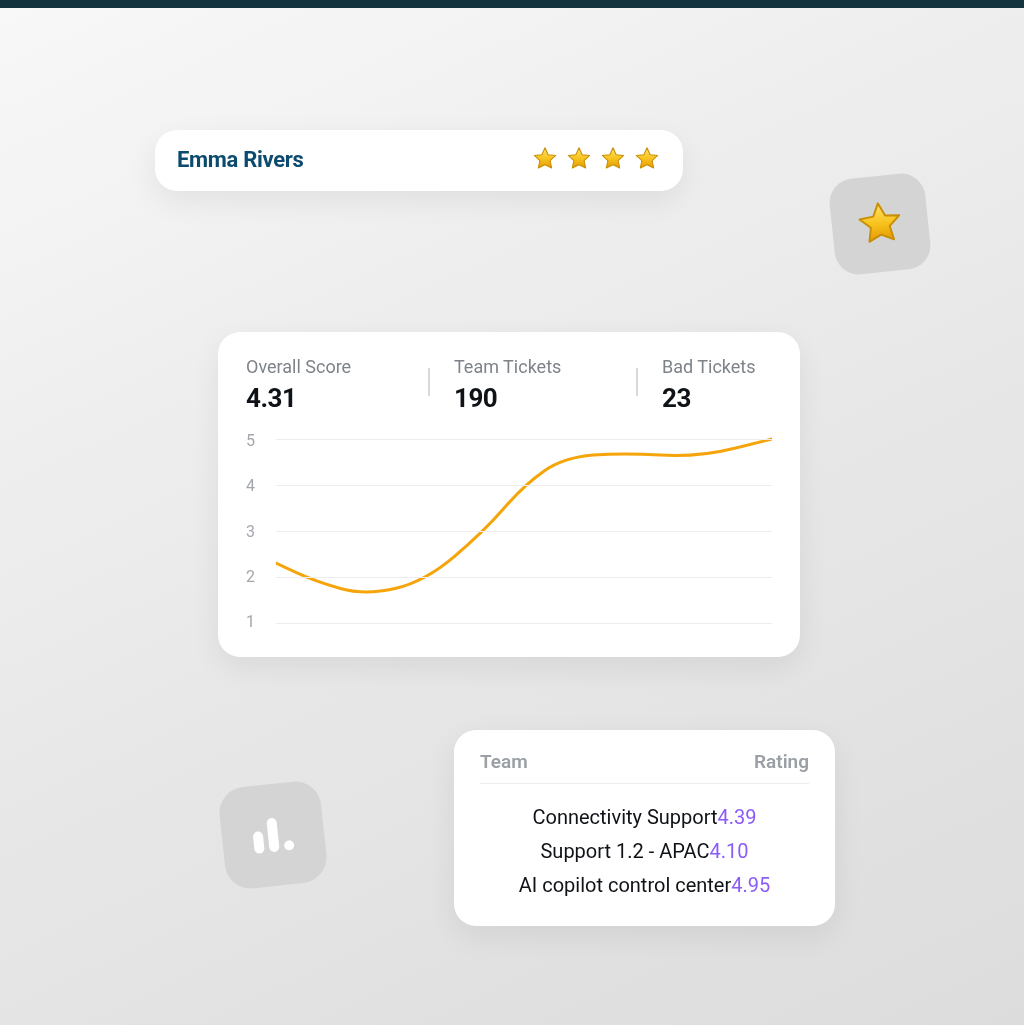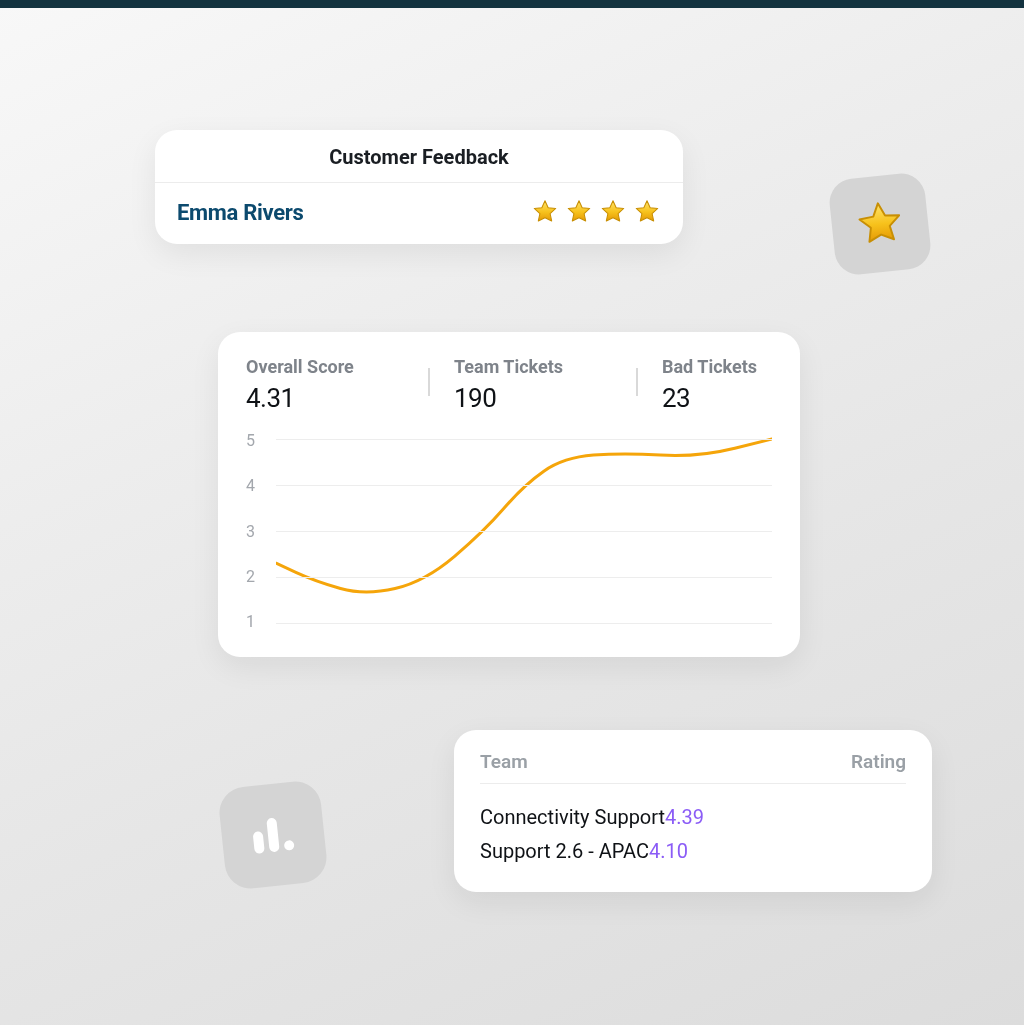--- a/index.html
+++ b/index.html
@@ -102,26 +102,26 @@
   .metric:not(:last-child) { border-right: none; }
   .vdiv {
     width: 2px;
     height: 28px;
     background: #d9d9d9;
     margin: 12px 24px 0;
   }
   .metric-label {
     font-size: 18px;
     color: #7e838a;
-    font-weight: 700;
+    font-weight: 400;
   }
   .metric-value {
     margin-top: 6px;
     font-size: 26px;
-    font-weight: 400;
+    font-weight: 700;
     color: #0f1216;
     letter-spacing: -0.5px;
   }
   .chart-area {
     margin-top: 18px;
     position: relative;
     width: 100%;
     height: 200px;
   }
   .ylabels {
@@ -143,39 +143,39 @@
     left: 0; right: 0;
     height: 1px;
     background: #ededed;
   }
 
   
   .teams-card {
     position: absolute;
     left: 454px;
     top: 730px;
-    width: 478px;
+    width: 381px;
     background: #ffffff;
     border-radius: 22px;
     box-shadow: 0 10px 30px rgba(0,0,0,0.07);
     padding: 20px 26px 24px;
   }
   .teams-header {
     display: flex;
     justify-content: space-between;
     font-size: 19px;
     font-weight: 600;
     color: #9aa0a6;
     padding-bottom: 10px;
     border-bottom: 1px solid #ececec;
     margin-bottom: 16px;
   }
   .team-row {
     display: flex;
-    justify-content: flex-start;
+    justify-content: center;
     font-size: 20px;
     color: #0f1216;
     padding: 5px 0;
   }
   .team-row .rating { color: #8b5cf6; }
 
   
   .bars-badge {
     position: absolute;
     left: 222px;
@@ -204,21 +204,20 @@
   .bars-icon .dot{
     width:10px;height:10px;border-radius:50%;background:#fff;
   }
 </style>
 </head>
 <body>
 
 <div class="topbar"></div>
 
 <div class="feedback-card">
-  <div class="feedback-title">Customer Feedback</div>
   <div class="feedback-body">
     <div class="feedback-name-row">
       <div class="feedback-name">Emma Rivers</div>
       <div class="stars" id="feedback-stars">
           <span>
             <svg class="star-svg" viewBox="0 0 24 24" width="28" height="28">
     <defs>
       <linearGradient id="sg28" x1="0" y1="0" x2="0" y2="1">
         <stop offset="0%" stop-color="#ffe36b"></stop>
         <stop offset="55%" stop-color="#f7c21c"></stop>
@@ -319,22 +318,26 @@
   <div class="teams-header">
     <span>Team</span>
     <span>Rating</span>
   </div>
   <div id="team-rows">
       <div class="team-row">
         <span>Connectivity Support</span>
         <span class="rating">4.39</span>
       </div>
       <div class="team-row">
-        <span>Support 2.6 - APAC</span>
+        <span>Support 1.2 - APAC</span>
         <span class="rating">4.10</span>
+      </div>
+      <div class="team-row">
+        <span>AI copilot control center</span>
+        <span class="rating">4.95</span>
       </div>
     </div>
 </div>
 
 <div class="bars-badge">
   <div class="bars-icon">
     <span></span>
       <span></span>
       <div class="dot"></div>
   </div>

